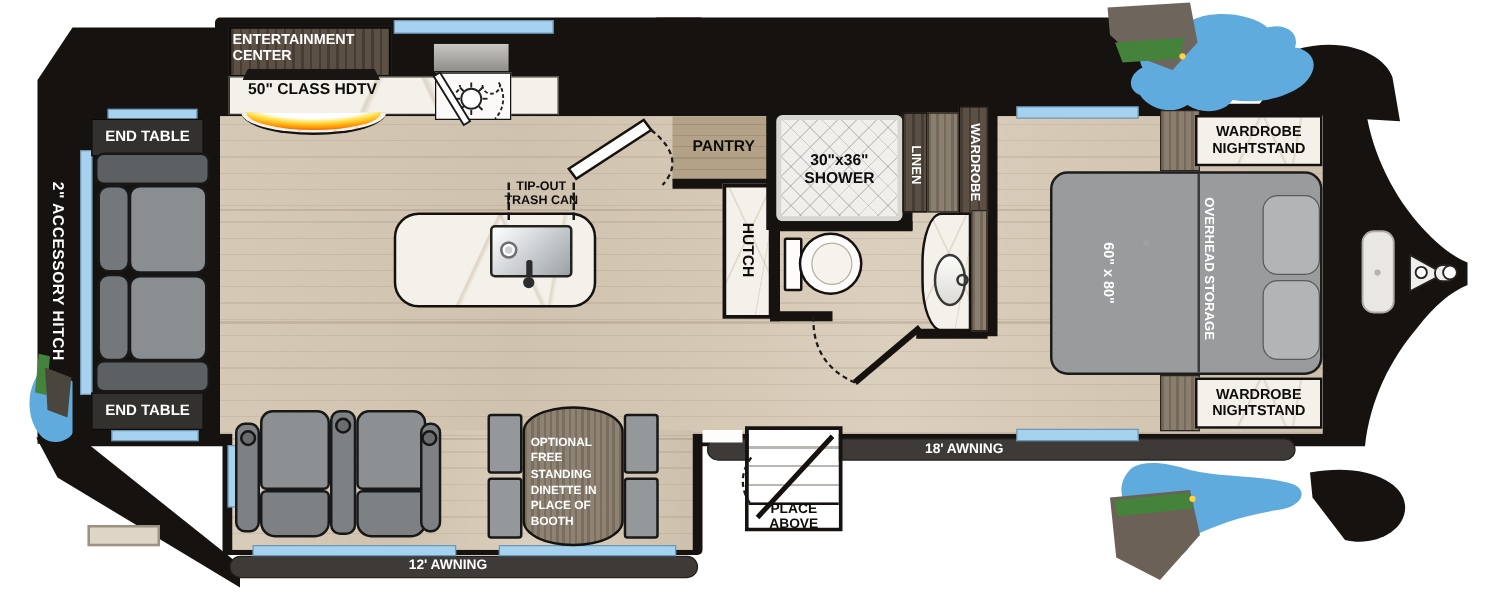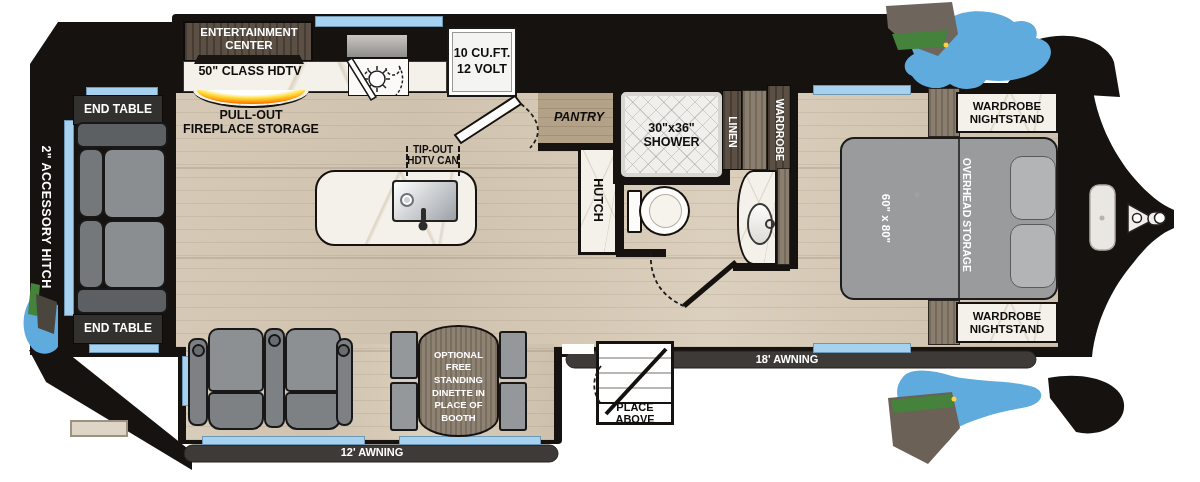--- a/index.html
+++ b/index.html
@@ -20,21 +20,21 @@
       linear-gradient(65deg, transparent 60%, rgba(160,140,110,.28) 61%, transparent 63%),
       linear-gradient(100deg, transparent 78%, rgba(176,156,124,.3) 79%, transparent 81%);}
   .woodd{background-color:#5c5045;
     background-image:repeating-linear-gradient(90deg, rgba(0,0,0,.25) 0 2px, transparent 2px 7px);}
   .woodg{background-color:#8a7e6f;
     background-image:repeating-linear-gradient(90deg, rgba(40,30,20,.22) 0 2px, transparent 2px 6px);}
   .woodt{background-color:#8e8273;
     background-image:repeating-linear-gradient(90deg, rgba(35,28,18,.2) 0 2px, transparent 2px 5px);}
   .win{background:#a7d2ef;border:1px solid rgba(25,60,95,.4);box-sizing:border-box;}
   .lbl{font-weight:bold;color:#0e0d0c;text-align:center;line-height:1.12;}
-  .wlbl{font-weight:bold;color:#ffffff;text-align:center;line-height:1.12;}
+  .wlbl{font-weight:bold;color:#ffffff;line-height:1.12;}
   .vlabel{white-space:nowrap;text-align:center;transform:rotate(90deg);transform-origin:center;}
   .flexc{display:flex;align-items:center;justify-content:center;box-sizing:border-box;}
   .cush{box-sizing:border-box;border:2px solid #181818;}
 </style>
 </head>
 <body>
 
 <div id="stage">
 
   <svg class="abs" style="left:0;top:0;" width="1200" height="482" viewBox="0 0 1200 482">
@@ -95,21 +95,20 @@
   <div class="abs woodd" style="left:183px;top:21px;width:130px;height:41px;border:2px solid #0e0c0a;box-sizing:border-box;"></div>
   <div class="abs marble" style="left:183px;top:61px;width:264px;height:31px;border:1px solid #3a362f;box-sizing:border-box;"></div>
   <div class="abs" style="left:194px;top:55px;width:110px;height:9px;background:#181512;clip-path:polygon(4% 0,96% 0,100% 100%,0 100%);"></div>
 
   <div class="abs marble" style="left:193px;top:90px;width:116px;height:18px;border-radius:0 0 58px 58px/0 0 18px 18px;border-bottom:2px solid #16120f;box-sizing:border-box;"></div>
   <div class="abs" style="left:197px;top:90px;width:108px;height:14px;border-radius:0 0 54px 54px/0 0 14px 14px;background:radial-gradient(ellipse 100% 220% at 50% -80%, #ffffff 52%, #ffe24a 62%, #ff9400 76%, #e81600 92%, #a80c00 100%);"></div>
 
   <div class="abs" style="left:346px;top:34px;width:62px;height:24px;background:linear-gradient(180deg,#c9c7c3,#8f8d89);border:1.5px solid #14110e;box-sizing:border-box;"></div>
   <div class="abs" style="left:348px;top:58px;width:61px;height:38px;background:#fbfaf8;border:1.5px solid #14110e;box-sizing:border-box;"></div>
 
-  <div class="abs flexc" style="left:447px;top:27px;width:70px;height:70px;background:#f4f4f2;border:2px solid #1a1816;box-shadow:inset 0 0 0 3px #fff, inset 0 0 0 4px #9a9892;font-weight:bold;font-size:12.5px;text-align:center;line-height:1.25;color:#0e0d0c;padding:2px;">10 CU.FT. 12 VOLT</div>
 
   <div class="abs marble" style="left:315px;top:170px;width:162px;height:76px;border-radius:20px;border:2.5px solid #14110e;box-sizing:border-box;"></div>
   <div class="abs" style="left:392px;top:180px;width:66px;height:42px;background:linear-gradient(135deg,#ffffff,#b9bec2 70%,#9aa0a4);border:2px solid #23221f;border-radius:4px;box-sizing:border-box;"></div>
   <div class="abs" style="left:400px;top:193px;width:14px;height:14px;border-radius:50%;border:2px solid #6e7174;background:#cfd2d4;box-shadow:inset 0 0 0 2px #fff;box-sizing:border-box;"></div>
 
   <div class="abs" style="left:406px;top:146px;width:0;height:30px;border-left:2px dashed #191816;"></div>
   <div class="abs" style="left:458px;top:146px;width:0;height:30px;border-left:2px dashed #191816;"></div>
 
   <div class="abs blk" style="left:538px;top:143px;width:84px;height:8px;"></div>
   <div class="abs marble" style="left:578px;top:147px;width:40px;height:108px;border:3px solid #14110e;box-sizing:border-box;"></div>
@@ -234,23 +233,22 @@
       <rect x="1148" y="212" width="16" height="13" rx="6" fill="#f0eeea" stroke="#24211e" stroke-width="1.5"></rect>
       <circle cx="1137" cy="218" r="4.5" fill="#fff" stroke="#24211e" stroke-width="1.5"></circle>
       <circle cx="1160" cy="218" r="5.5" fill="#fff" stroke="#24211e" stroke-width="1.5"></circle>
     </g>
   </svg>
 
   <div class="abs wlbl vlabel" style="left:-39px;top:210px;width:170px;font-size:12.5px;letter-spacing:.4px;">2" ACCESSORY HITCH</div>
 
   <div class="abs wlbl" style="left:186px;top:26px;width:126px;font-size:11.5px;">ENTERTAINMENT CENTER</div>
   <div class="abs lbl" style="left:192px;top:64px;width:116px;font-size:12.5px;">50" CLASS HDTV</div>
-  <div class="abs lbl" style="left:183px;top:108px;width:136px;font-size:12.5px;">PULL-OUT FIREPLACE STORAGE</div>
-  <div class="abs lbl" style="left:401px;top:144px;width:64px;font-size:10px;">TIP-OUT HDTV CAN</div>
-  <div class="abs lbl" style="left:543px;top:110px;width:72px;font-size:12.5px;font-style:italic;">PANTRY</div>
+  <div class="abs lbl" style="left:401px;top:144px;width:64px;font-size:10px;">TIP-OUT TRASH CAN</div>
+  <div class="abs lbl" style="left:543px;top:110px;width:72px;font-size:12.5px;">PANTRY</div>
   <div class="abs lbl vlabel" style="left:548px;top:193px;width:100px;font-size:12.5px;">HUTCH</div>
 
   <div class="abs wlbl vlabel" style="left:697px;top:126px;width:70px;font-size:10.5px;">LINEN</div>
   <div class="abs wlbl vlabel" style="left:737px;top:124px;width:84px;font-size:10.5px;">WARDROBE</div>
 
   <div class="abs wlbl vlabel" style="left:846px;top:212px;width:80px;font-size:11.5px;">60" x 80"</div>
   <div class="abs wlbl vlabel" style="left:904px;top:209px;width:124px;font-size:10.5px;">OVERHEAD STORAGE</div>
 
   <div class="abs wlbl" style="left:740px;top:353px;width:94px;font-size:11px;">18' AWNING</div>
   <div class="abs wlbl" style="left:327px;top:446px;width:90px;font-size:11px;">12' AWNING</div>

